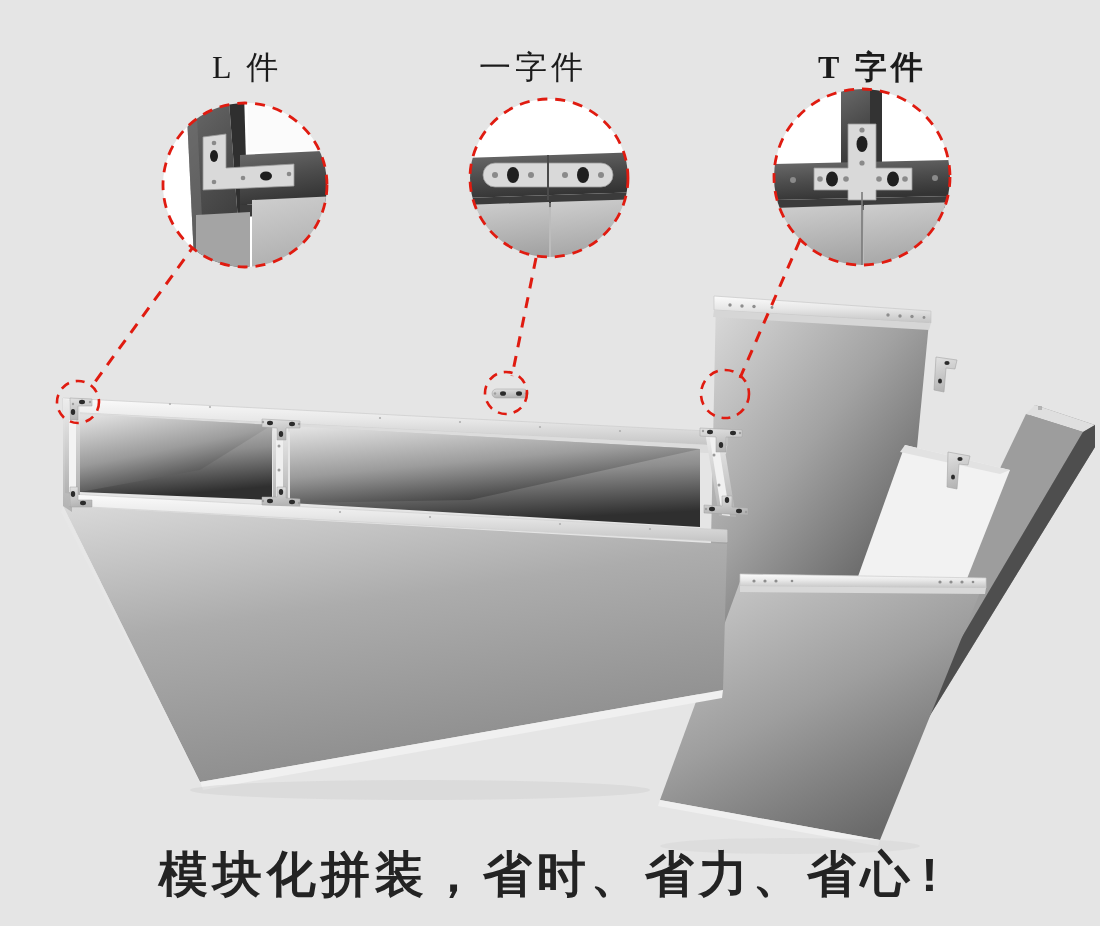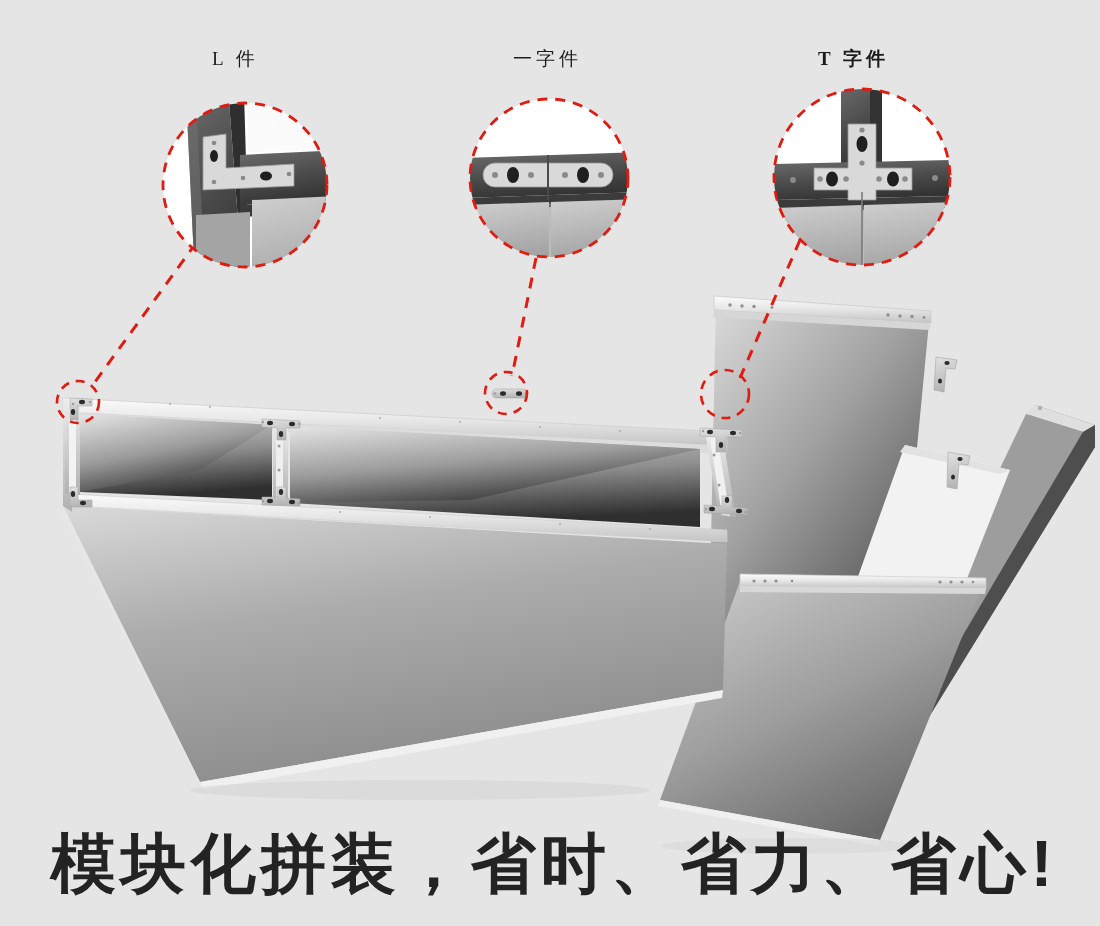--- a/index.html
+++ b/index.html
@@ -7,35 +7,35 @@
     width:1100px;height:926px;
     background:#e5e5e5;
     font-family:"Liberation Serif", serif;
     overflow:hidden;
     position:relative;
   }
   .stage{position:absolute;inset:0;}
   .lbl{
     position:absolute;
     color:#1b1b1b;
-    font-size:19px;
+    font-size:32px;
     letter-spacing:4px;
     font-family:"Liberation Serif","DejaVu Serif",serif;
     white-space:nowrap;
   }
   .caption{
     position:absolute;
     left:8px;right:0;
     bottom:18px;
     text-align:center;
-    font-size:65px;
+    font-size:49px;
     color:#232323;
     letter-spacing:5px;
     font-weight:700;
-    font-family:Liberation Sans, sans-serif;
+    font-family:Liberation Mono, monospace;
   }
   svg.art{position:absolute;left:0;top:0;width:1100px;height:926px;}
 </style>
 </head>
 <body style="background: rgb(229, 229, 229);">
 
 <div class="stage">
 
   <svg class="art" viewBox="0 0 1100 926">
     <defs>
@@ -400,19 +400,19 @@
         <circle cx="935" cy="178" r="3" fill="#8a8a8a"></circle>
 
         <line x1="862" y1="192" x2="862" y2="272" stroke="#7a7a7a" stroke-width="1.6"></line>
       </g>
       <circle cx="862" cy="177" r="88" fill="none" stroke="#e01b10" stroke-width="2.8" stroke-dasharray="10 8"></circle>
     </g>
   </svg>
 
   <div class="lbl" style="left:212px;top:46px;">L 件</div>
 
-  <div class="lbl" style="left:513px;top:46px;">一字件</div>
+  <div class="lbl" style="left:479px;top:46px;">一字件</div>
 
   <div class="lbl" style="left:818px;top:46px;font-weight:bold;">T 字件</div>
 
   <div class="caption">模块化拼装，省时、省力、省心!</div>
 
 </div>
 
 </body></html>

